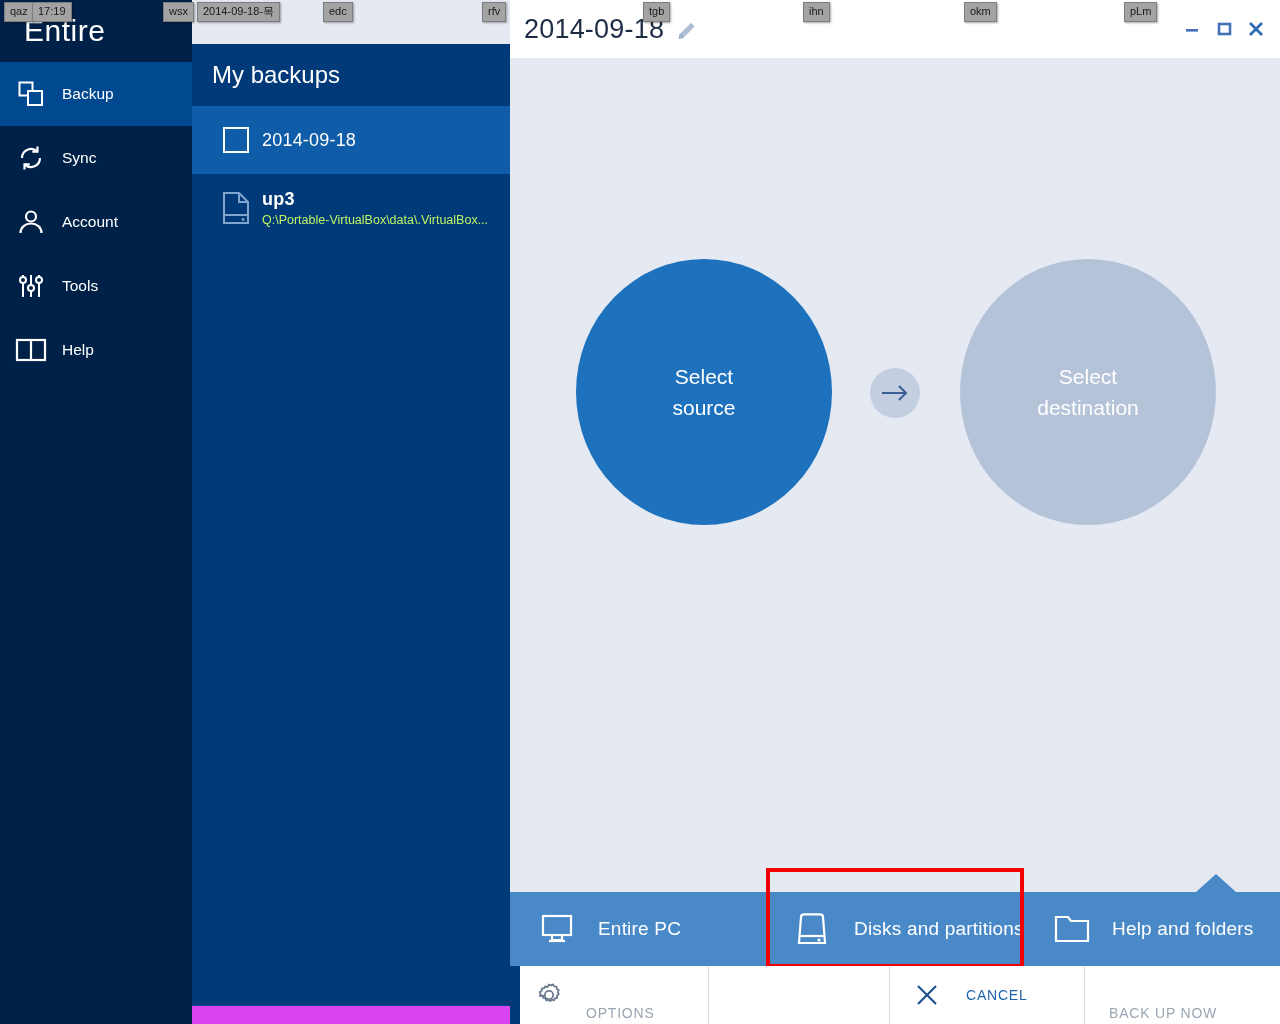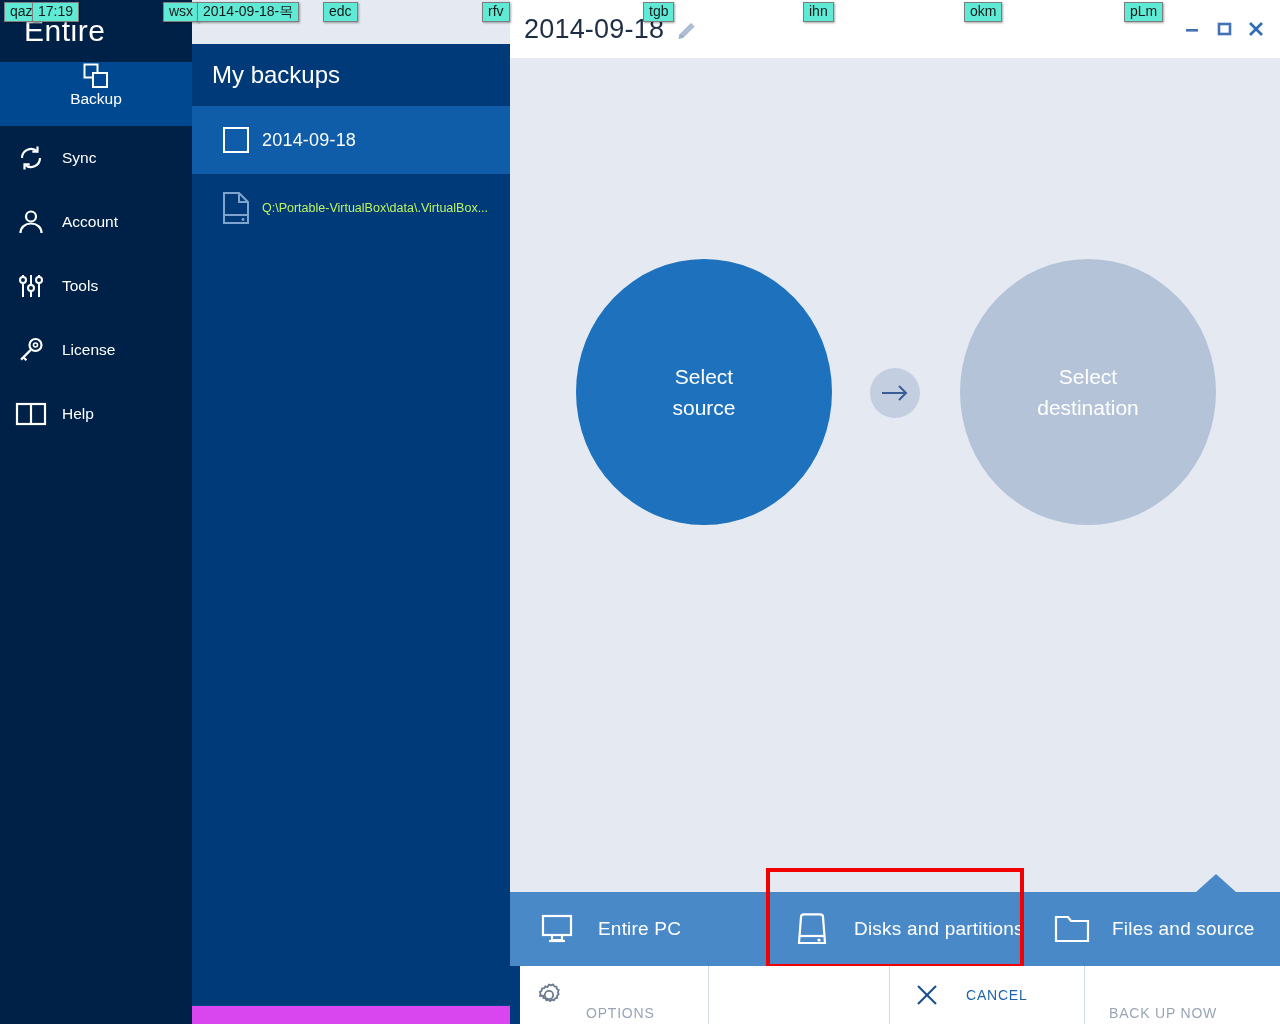--- a/index.html
+++ b/index.html
@@ -21,21 +21,21 @@
   }
   .brand-text{
     color:#ffffff;font-size:30px;letter-spacing:.5px;
     padding-left:24px;font-weight:400;
   }
   .nav-list{position:absolute;top:62px;left:0;width:192px;}
   .nav-item{
     height:64px;display:flex;align-items:center;
     color:#e8eef7;font-size:15px;cursor:default;
   }
-  .nav-item.active{background:#004990;flex-direction:column;}
+  .nav-item.active{background:#004990;}
   .nav-ico{
     width:62px;min-width:62px;display:flex;align-items:center;justify-content:center;
   }
   .nav-ico svg{display:block;}
   .nav-label{font-size:15.5px;color:#ffffff;}
 
   
   .list-panel{
     position:absolute;left:192px;top:0;width:318px;height:1024px;
     background:#003a78;
@@ -143,23 +143,23 @@
   .bb-ico{width:52px;min-width:52px;display:flex;align-items:center;}
   .bb-label{font-size:14px;letter-spacing:.8px;}
   .bb-label.muted{color:#9aa5b4;margin-top:36px;}
   .bb-label.accent{color:#1f63ad;}
   .left-stub{
     position:absolute;left:0;bottom:0;width:10px;height:58px;background:#003a78;
   }
 
   
   .tag{
-    position:absolute;background:#5eead4;border:1px solid #7d7d7d;
+    position:absolute;background:#a3a3a3;border:1px solid #7d7d7d;
     font-family:"Liberation Sans","DejaVu Sans",sans-serif;
-    font-size:14px;color:#1a1a1a;padding:1px 5px 2px 5px;
+    font-size:11px;color:#1a1a1a;padding:1px 5px 2px 5px;
     box-shadow:1px 1px 2px rgba(0,0,0,.35);white-space:nowrap;line-height:15px;
     z-index:50;
   }
 </style>
 </head>
 <body>
 
 <div id="app">
 
   <div class="nav">
@@ -207,31 +207,20 @@
             <line x1="15" y1="4" x2="15" y2="26" stroke="#fff" stroke-width="2"></line>
             <line x1="23" y1="4" x2="23" y2="26" stroke="#fff" stroke-width="2"></line>
             <circle cx="7" cy="9" r="3" fill="#002147" stroke="#fff" stroke-width="2"></circle>
             <circle cx="15" cy="17" r="3" fill="#002147" stroke="#fff" stroke-width="2"></circle>
             <circle cx="23" cy="9" r="3" fill="#002147" stroke="#fff" stroke-width="2"></circle>
           </svg>
         </span>
         <span class="nav-label">Tools</span>
       </div>
 
-      <div class="nav-item">
-        <span class="nav-ico">
-          <svg width="30" height="30" viewBox="0 0 30 30">
-            <circle cx="19.5" cy="10" r="6" fill="none" stroke="#fff" stroke-width="2.2"></circle>
-            <circle cx="19.5" cy="10" r="2" fill="none" stroke="#fff" stroke-width="1.6"></circle>
-            <line x1="15" y1="14.6" x2="5" y2="24.6" stroke="#fff" stroke-width="2.2"></line>
-            <line x1="7.4" y1="22.2" x2="10.4" y2="25.2" stroke="#fff" stroke-width="2.2"></line>
-          </svg>
-        </span>
-        <span class="nav-label">License</span>
-      </div>
 
       <div class="nav-item">
         <span class="nav-ico">
           <svg width="32" height="26" viewBox="0 0 32 26">
             <rect x="2" y="3" width="28" height="20" fill="none" stroke="#fff" stroke-width="2.2"></rect>
             <line x1="16" y1="3" x2="16" y2="23" stroke="#fff" stroke-width="2.2"></line>
           </svg>
         </span>
         <span class="nav-label">Help</span>
       </div>
@@ -256,20 +245,21 @@
       <div class="list-row">
         <span class="row-ico">
           <svg width="30" height="34" viewBox="0 0 30 34">
             <path d="M3 2h15l9 9v21H3z" fill="none" stroke="#7fa4cd" stroke-width="2"></path>
             <path d="M18 2v9h9" fill="none" stroke="#7fa4cd" stroke-width="2"></path>
             <line x1="3" y1="24" x2="27" y2="24" stroke="#7fa4cd" stroke-width="2"></line>
             <circle cx="22" cy="28.5" r="1.4" fill="#7fa4cd"></circle>
           </svg>
         </span>
         <span class="row-text">
+          <span class="row-title">up3</span>
           <span class="row-sub">Q:\Portable-VirtualBox\data\.VirtualBox...</span>
         </span>
       </div>
 
     </div>
 
     <div class="add-backup">
       <span class="add-plus">
         <svg width="30" height="30" viewBox="0 0 30 30">
           <line x1="15" y1="2" x2="15" y2="28" stroke="#fff" stroke-width="2.4"></line>
@@ -366,21 +356,21 @@
         </span>
         <span class="src-label">Disks and partitions</span>
       </div>
 
       <div class="src-item files">
         <span class="src-ico">
           <svg width="36" height="30" viewBox="0 0 36 30">
             <path d="M2 27V3h12l3 4h17v20z" fill="none" stroke="#fff" stroke-width="2.2"></path>
           </svg>
         </span>
-        <span class="src-label">Files and source</span>
+        <span class="src-label">Help and folders</span>
       </div>
 
     </div>
 
     <div class="redbox"></div>
 
     <div class="bottom-bar">
       <div class="left-stub"></div>
 
       <div class="bb-cell options">

